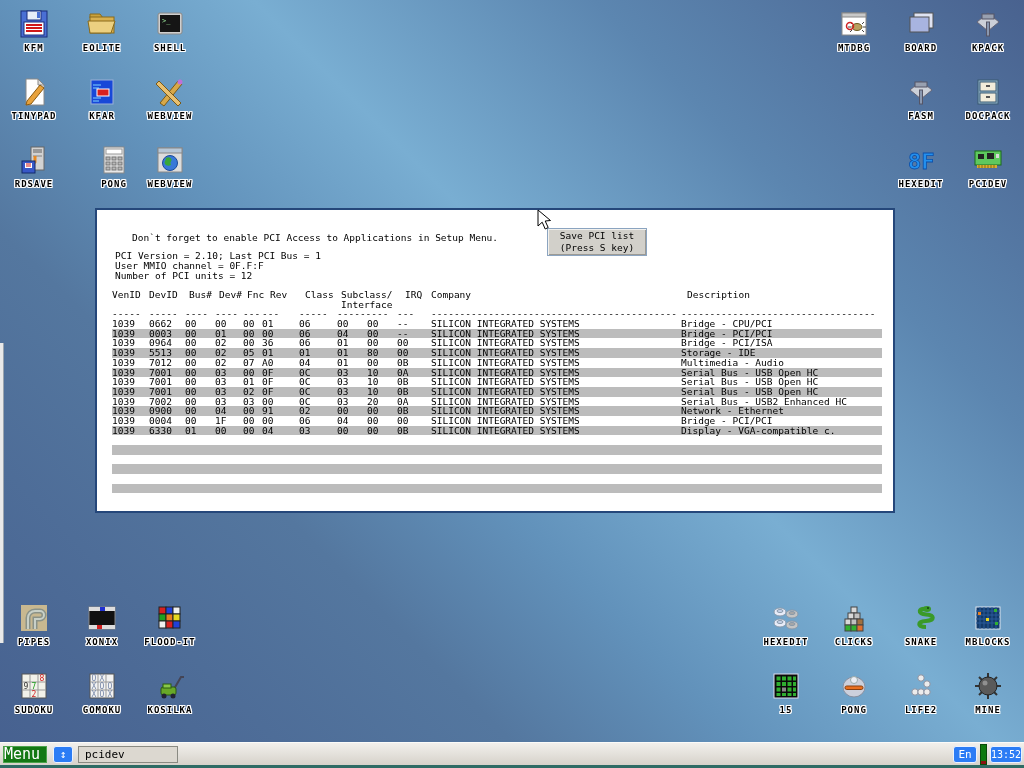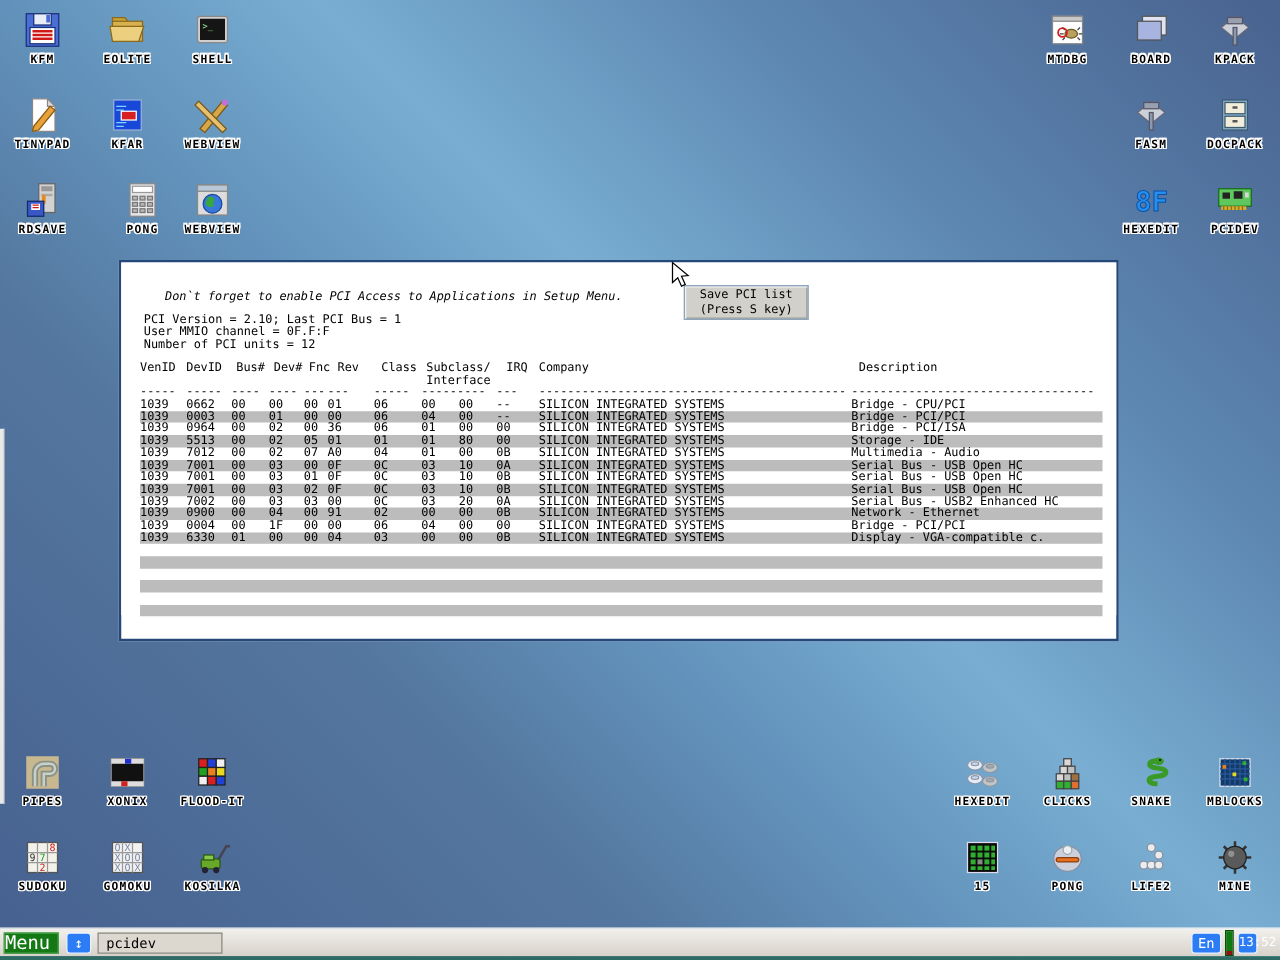--- a/index.html
+++ b/index.html
@@ -25,21 +25,21 @@
   }
   .titlebar{
     height:19px;background:#d9d9d9;border-bottom:2px solid #25477a;
     display:flex;align-items:center;padding:0 8px;box-sizing:border-box;
   }
   .titlebar .ttl{flex:1;font-size:11px;color:#2a2a2a;white-space:nowrap;}
   .tbtn{width:16px;text-align:center;font-size:13px;line-height:15px;cursor:default;}
   .tbtn.min{color:#6a6a6a;font-weight:bold;}
   .tbtn.close{color:#cc2222;font-weight:bold;}
   .win-body{position:relative;width:100%;height:282px;background:#fff;font-size:9.5px;color:#000;}
-  .hint{position:absolute;left:35px;top:22px;white-space:nowrap;font-style:italic;}
+  .hint{position:absolute;left:35px;top:22px;white-space:nowrap;}
   .savebtn{
     position:absolute;left:450px;top:18px;width:100px;height:28px;
     background:#d2d0ca;border:1px solid #8ba4c0;
     box-shadow:inset 1px 1px 0 #f2f1ee,inset -1px -1px 0 #9c9a94;
     font-family:"DejaVu Sans Mono",monospace;font-size:9.5px;line-height:12px;
     text-align:center;padding:1px 0;box-sizing:border-box;color:#000;
   }
   .info{position:absolute;left:18px;white-space:nowrap;}
   .info.l0{top:40px}.info.l1{top:50px}.info.l2{top:60px}
   .pci-table{position:absolute;left:15px;top:80px;width:770px;}
@@ -78,21 +78,21 @@
   .lang-btn{
     position:absolute;left:953px;top:3px;width:24px;height:17px;
     background:#2b7cf5;border:1px solid #eaf2ff;border-radius:3px;color:#fff;
     font-size:11px;line-height:15px;text-align:center;box-sizing:border-box;
   }
   .cpu-bar{
     position:absolute;left:980px;top:1px;width:7px;height:21px;
     background:linear-gradient(#0f7a0f 0 85%,#8a1212 85% 100%);border:1px solid #0a4a0a;box-sizing:border-box;
   }
   .clock-btn{
-    position:absolute;left:990px;top:3px;width:16px;height:17px;
+    position:absolute;left:990px;top:3px;width:32px;height:17px;
     background:#2b7cf5;border:1px solid #eaf2ff;border-radius:3px;color:#fff;
     font-size:10px;line-height:15px;text-align:center;box-sizing:border-box;
   }
 </style>
 </head>
 <body>
 
 <div class="left-strip"></div>
 
 <div id="icons">

